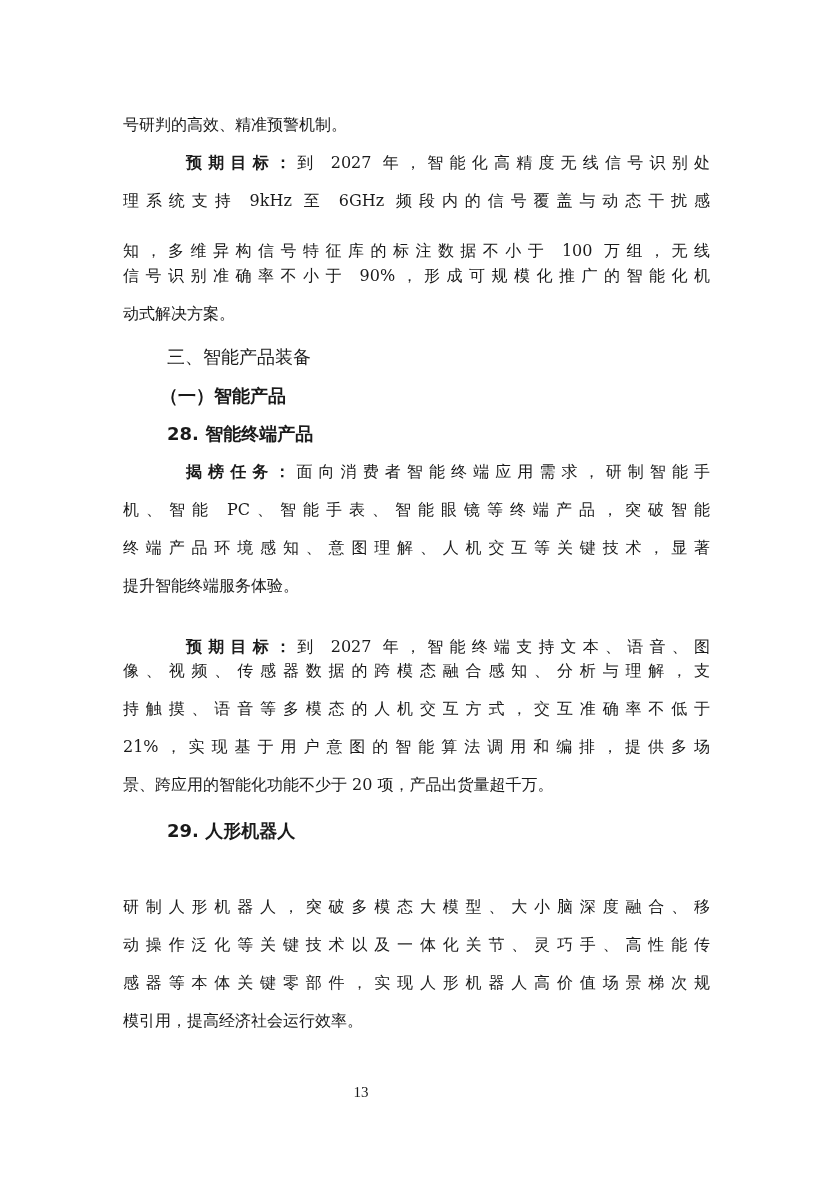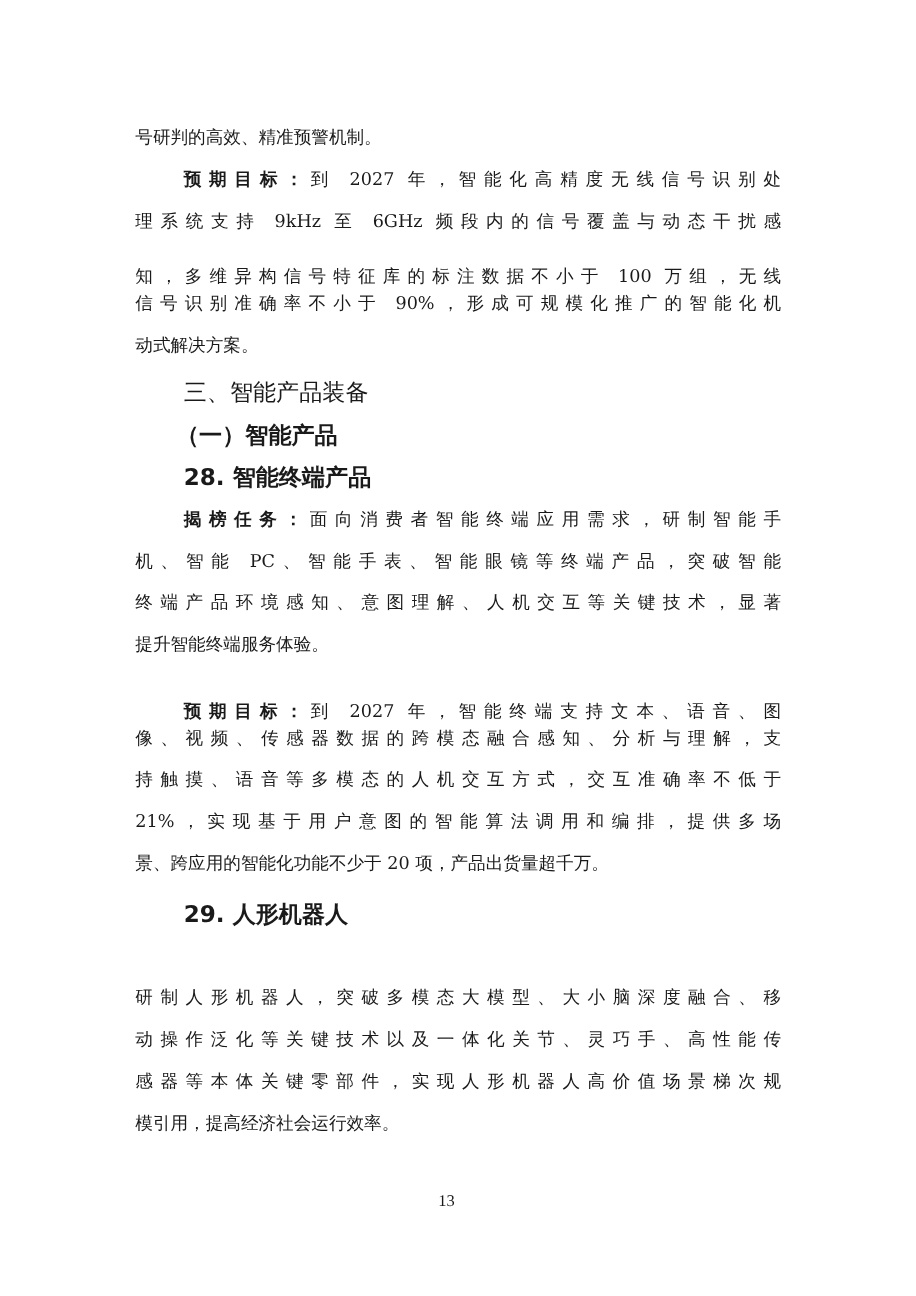--- a/index.html
+++ b/index.html
@@ -3,26 +3,26 @@
 <meta charset="utf-8">
 <style>
   html, body { margin: 0; padding: 0; background: #ffffff; }
   body { width: 833px; height: 1178px; position: relative; overflow: hidden;
          font-family: "DejaVu Serif", "Liberation Serif", serif; color: #1a1a1a; }
   .page { position: absolute; left: 0; top: 0; width: 833px; height: 1178px; background: #fff; }
   .line { position: absolute; left: 123px; width: 587px; height: 30px; line-height: 30px;
           font-size: 16px; white-space: nowrap; text-align: justify; text-align-last: justify; }
   .line.last { text-align-last: left; }
   .line.indent { left: 167px; width: 543px; }
-  .b { font-weight: bold; font-family: "DejaVu Sans", "Liberation Sans", sans-serif; }
-  .heading { position: absolute; left: 167px; height: 30px; line-height: 30px; font-size: 21px;
+  .b { font-weight: bold; font-family: "DejaVu Sans", "Liberation Sans", sans-serif; margin-left: 19px; }
+  .heading { position: absolute; left: 167px; height: 30px; line-height: 30px; font-size: 18px;
              white-space: nowrap; font-family: "DejaVu Sans", "Liberation Sans", sans-serif; }
   .heading.bold { font-weight: bold; }
   .pagenum { position: absolute; left: 0; width: 722px; top: 1084px; text-align: center;
-             font-size: 15px; font-family: "Liberation Serif", serif; margin-left: 45px; }
+             font-size: 15px; font-family: "Liberation Serif", serif; }
 </style>
 </head>
 <body>
 
 <div class="page">
 
   <div class="line last" style="top:110px"><span>号研判的高效、精准预警机制。</span></div>
 
   <div class="line indent" style="top:148px"><span class="b">预期目标：</span><span>到 2027 年，智能化高精度无线信号识别处</span></div>
   <div class="line" style="top:186px">理系统支持 9kHz 至 6GHz 频段内的信号覆盖与动态干扰感</div>

